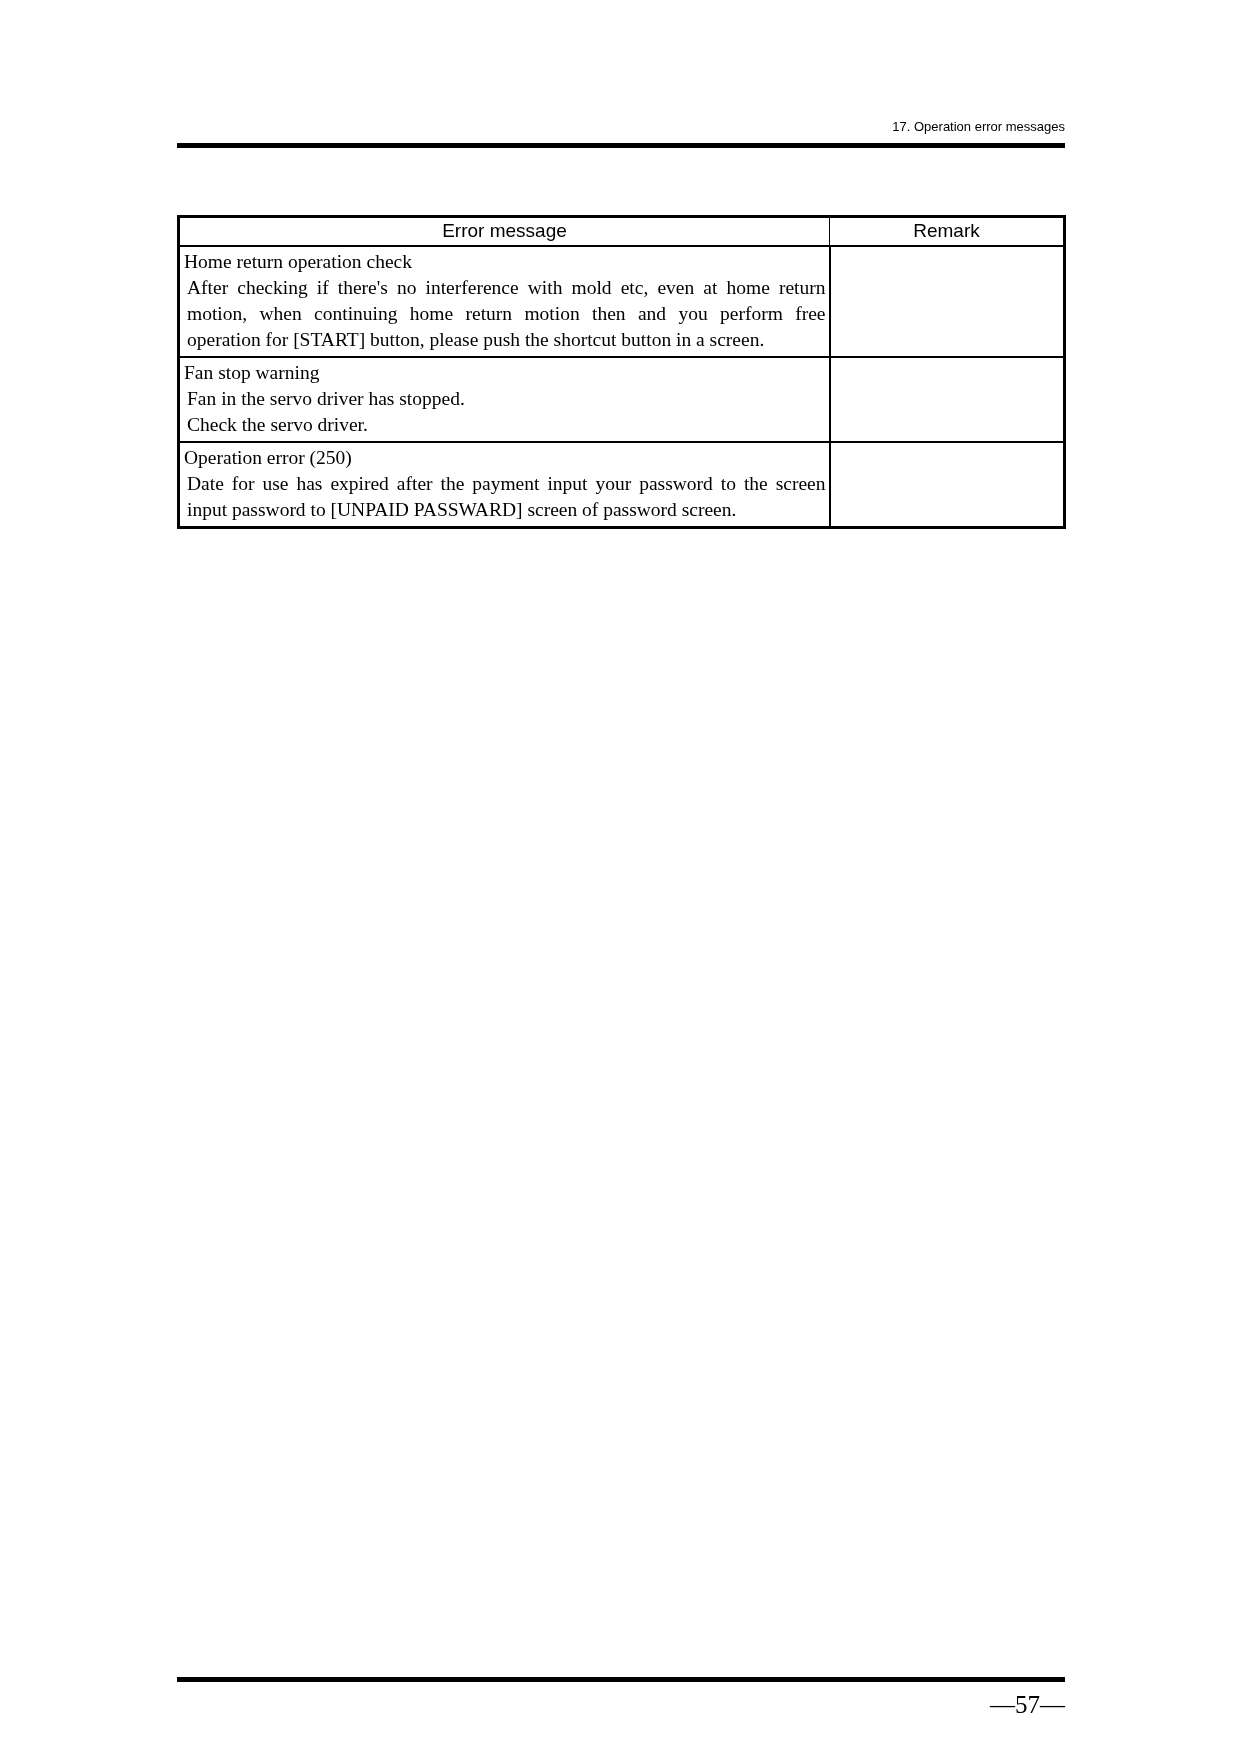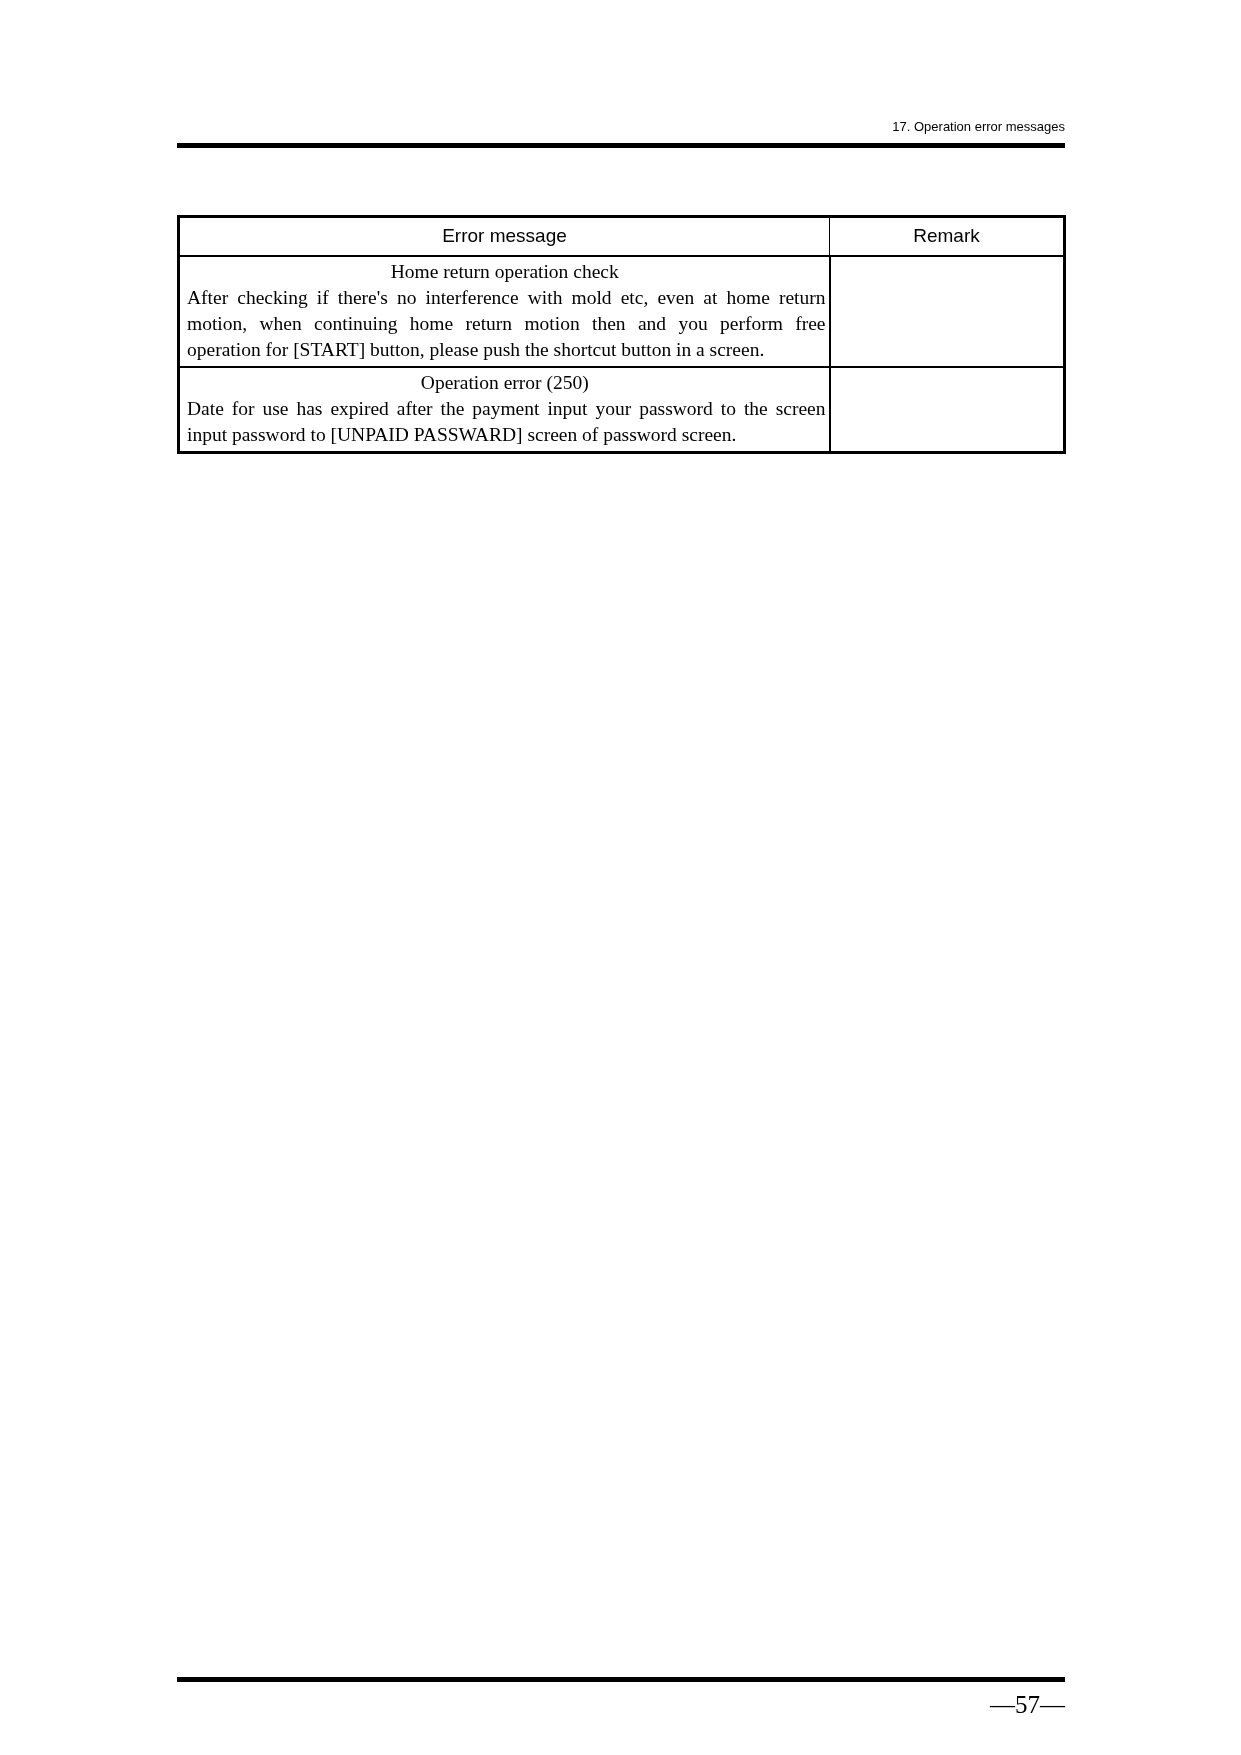--- a/index.html
+++ b/index.html
@@ -63,21 +63,21 @@
     border: 2px solid #000;
     vertical-align: top;
     font-size: 19.5px;
     line-height: 26px;
     padding: 2px 3px 3px 4px;
   }
   table.error-table td.remark-cell {
     border-left: 2px solid #000;
   }
   .cell-title {
-    text-align: center;
+    text-align: left;
   }
   .cell-line {
     margin-left: 3px;
   }
   .justify {
     text-align: justify;
   }
 
   
   .page-number {
@@ -98,34 +98,42 @@
 <div class="page-title">17. Operation error messages</div>
 
 <div class="rule rule-top"></div>
 
 <table class="error-table">
   <colgroup>
     <col style="width:651px">
     <col style="width:235px">
   </colgroup>
   <thead>
-    <tr style="height:39px;margin-left:37px;">
+    <tr style="height:29px;margin-left:37px;">
       <th>Error message</th>
       <th>Remark</th>
     </tr>
   </thead>
   <tbody>
     <tr style="height:106px;">
       <td>
         <div class="cell-title">Home return operation check</div>
         <div class="cell-line justify">After checking if there's no interference with mold etc, even at home return motion, when continuing home return motion then and you perform free operation for [START] button, please push the shortcut button in a screen.</div>
       </td>
       <td class="remark-cell"></td>
     </tr>
 
+    <tr style="height:76px;">
+      <td>
+        <div class="cell-title">Fan stop warning</div>
+        <div class="cell-line">Fan in the servo driver has stopped.</div>
+        <div class="cell-line">Check the servo driver.</div>
+      </td>
+      <td class="remark-cell"></td>
+    </tr>
 
     <tr style="height:76px;">
       <td>
         <div class="cell-title">Operation error (250)</div>
         <div class="cell-line justify">Date for use has expired after the payment input your password to the screen input password to [UNPAID PASSWARD] screen of password screen.</div>
       </td>
       <td class="remark-cell"></td>
     </tr>
 
   </tbody>

